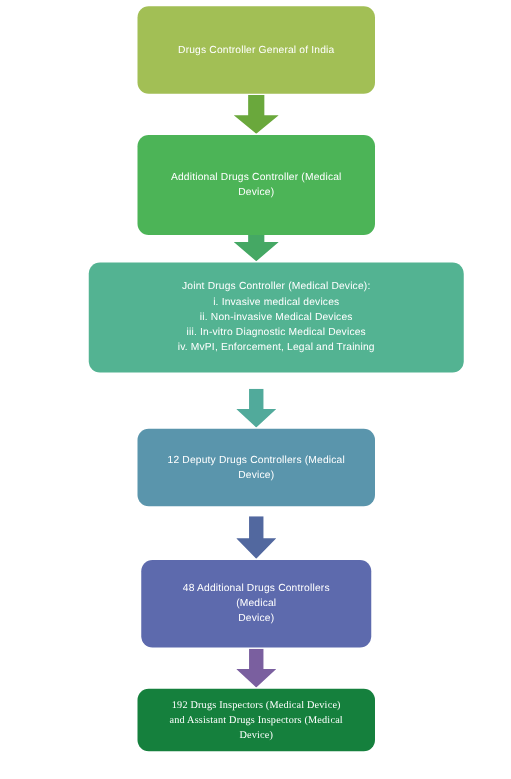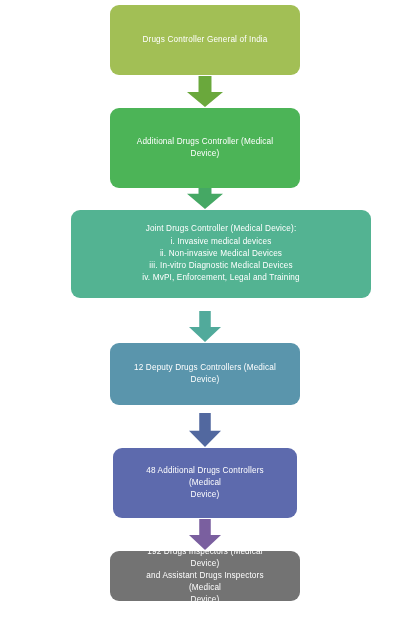--- a/index.html
+++ b/index.html
@@ -92,18 +92,18 @@
 iv. MvPI, Enforcement, Legal and Training</span>
     </div>
     <div class="node" style="left: 110px; top: 343px; width: 190px; height: 62px; background: rgb(90, 149, 172);">
       <span class="node-text">12 Deputy Drugs Controllers (Medical
 Device)</span>
     </div>
     <div class="node" style="left: 113px; top: 448px; width: 184px; height: 70px; background: rgb(93, 106, 173); align-items: center;">
       <span class="node-text">48 Additional Drugs Controllers (Medical
 Device)</span>
     </div>
-    <div class="node" style="left: 110px; top: 551px; width: 190px; height: 50px; background: #737373;">
+    <div class="node" style="left: 110px; top: 551px; width: 190px; height: 50px; background: #15803d; font-family: Liberation Serif, serif;">
       <span class="node-text">192 Drugs Inspectors (Medical Device)
 and Assistant Drugs Inspectors (Medical
 Device)</span>
     </div>
   </div>
 
 </body></html>

